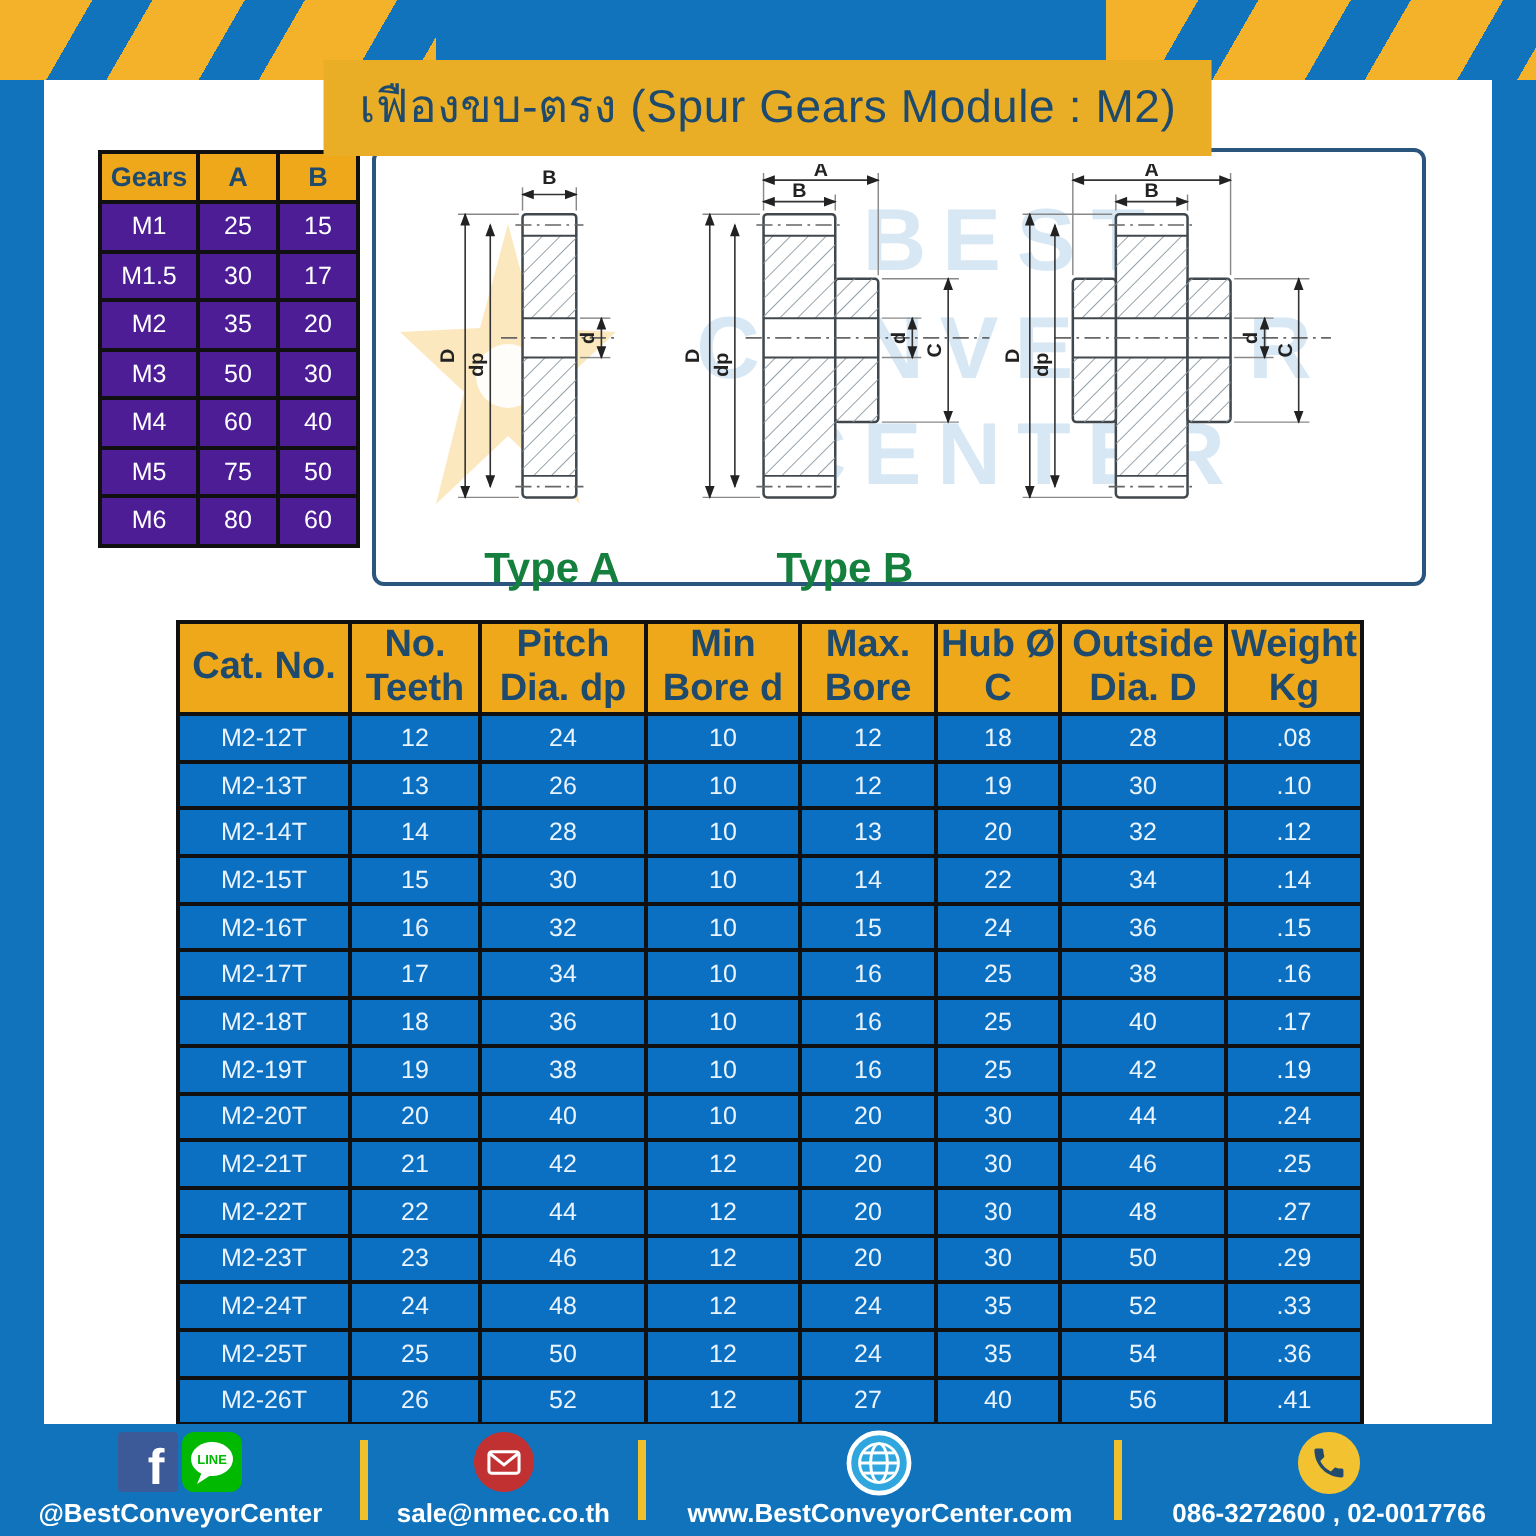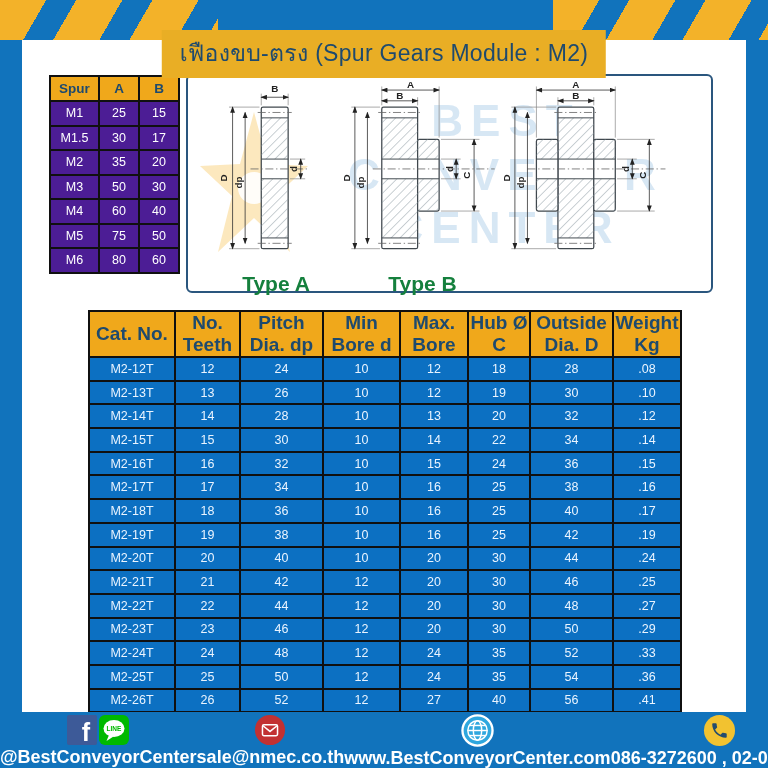--- a/index.html
+++ b/index.html
@@ -51,21 +51,21 @@
   .gtable th,.gtable td{border:2px solid #101010;text-align:center;padding:0;overflow:hidden;}
   .gtable th{background:#F0A81B;color:#1E4A6E;font-size:19px;font-weight:bold;height:24px;}
   .gtable td{background:#0C70C2;color:#EAF4FF;font-size:12.5px;height:21.7px;}
   
   .footer{
     position:absolute;left:0;bottom:0;width:768px;height:56px;background:#1173BC;
     display:flex;align-items:stretch;z-index:4;
   }
   .fsec{display:flex;flex-direction:column;align-items:center;justify-content:flex-start;padding-top:2px;}
   .fsec .ficons{display:flex;gap:2px;height:34px;align-items:center;}
-  .ftext{color:#fff;font-weight:bold;font-size:18px;white-space:nowrap;margin-top:1px;}
+  .ftext{color:#fff;font-weight:bold;font-size:13px;white-space:nowrap;margin-top:1px;}
   .fdiv{width:4px;background:#F0C02C;height:40px;align-self:center;}
   .sec-social{flex:0 0 23.5%;}
   .sec-email{flex:0 0 17.5%;}
   .sec-web{flex:0 0 30.5%;}
   .sec-phone{flex:1;}
 </style>
 </head>
 <body>
 
 <div class="topbar">
@@ -78,21 +78,21 @@
 <div class="titlebar">เฟืองขบ-ตรง (Spur Gears Module : M2)</div>
 
 <table class="ptable">
   <colgroup>
       <col style="width:49px">
       <col style="width:40px">
       <col style="width:40px">
     </colgroup>
   <thead>
       <tr>
-        <th>Spur</th>
+        <th>Gears</th>
         <th>A</th>
         <th>B</th>
       </tr>
     </thead>
   <tbody>
       <tr>
         <td>M1</td>
         <td>25</td>
         <td>15</td>
       </tr>

